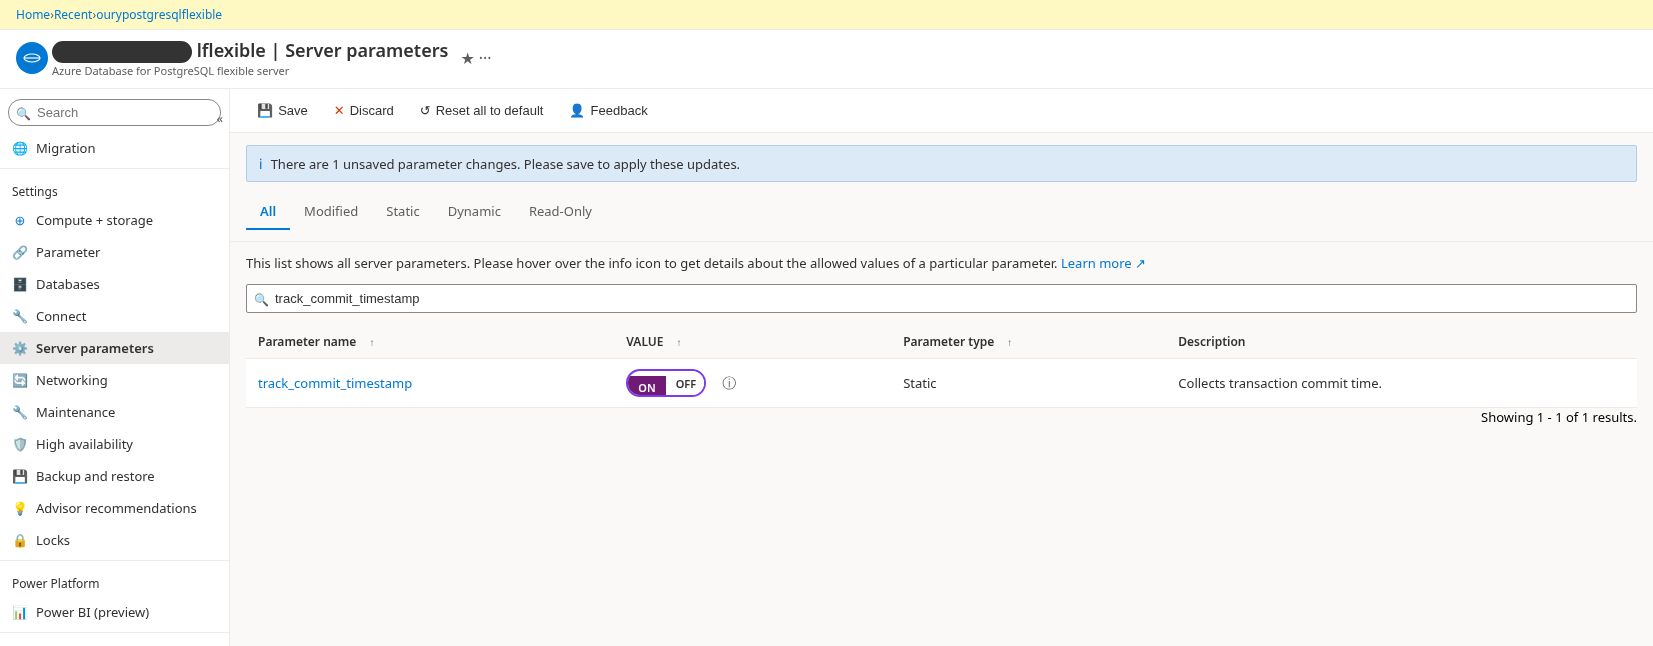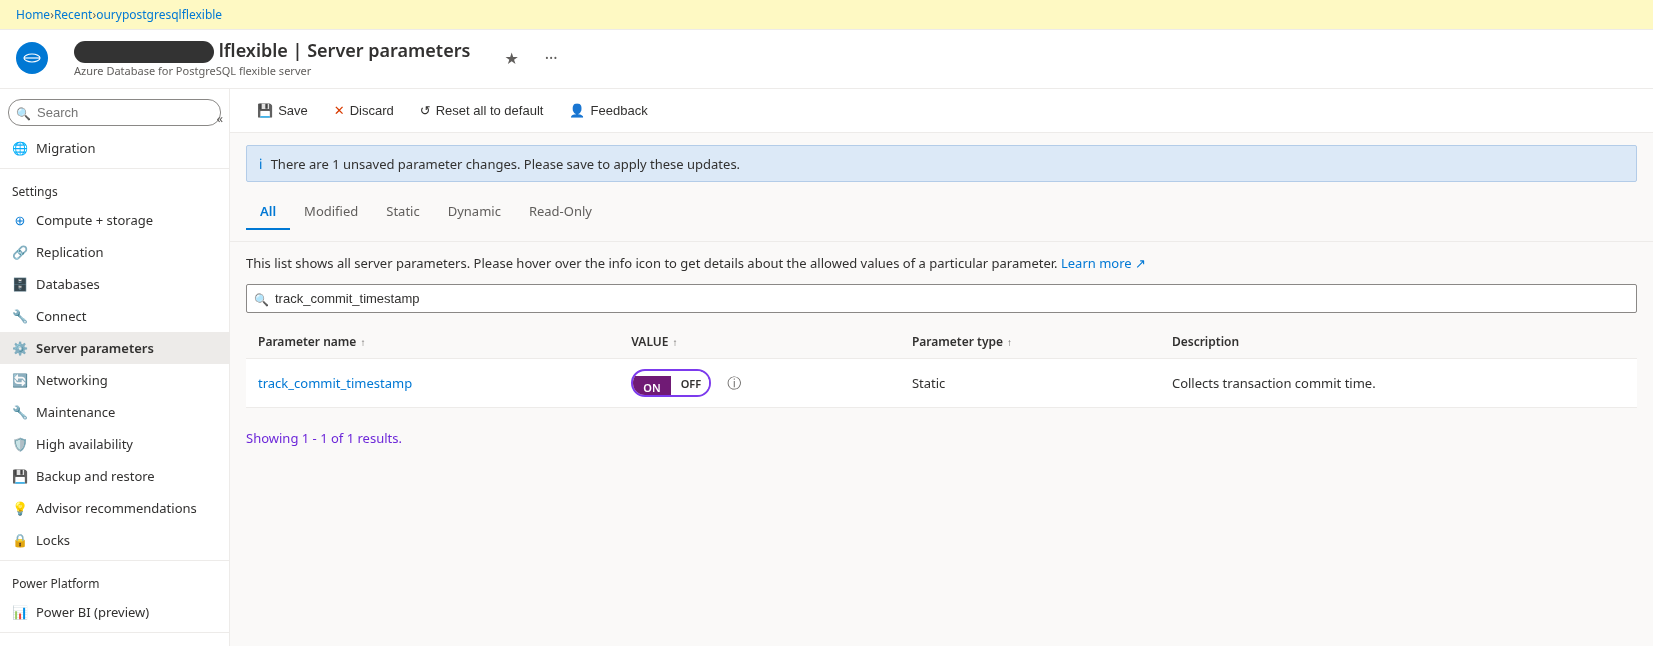--- a/index.html
+++ b/index.html
@@ -4,21 +4,21 @@
   <style>
     * { box-sizing: border-box; margin: 0; padding: 0; }
     body { font-family: 'Segoe UI', system-ui, sans-serif; font-size: 13px; color: #323130; background: #f3f2f1; display: flex; flex-direction: column; height: 646px; overflow: hidden; }
 
     
     .breadcrumb { padding: 6px 16px; font-size: 12px; color: #605e5c; background: #fef9c3; border-bottom: 1px solid #edebe9; display: flex; align-items: center; }
     .breadcrumb a { color: #0078d4; text-decoration: none; }
     .breadcrumb-sep { color: #605e5c; }
 
     
-    .page-header { background: #fff; padding: 8px 16px 10px; border-bottom: 1px solid #edebe9; display: flex; align-items: center; gap: 26px; }
+    .page-header { background: #fff; padding: 8px 16px 10px; border-bottom: 1px solid #edebe9; display: flex; align-items: center; gap: 4px; }
     .page-header-icon { width: 32px; height: 32px; background: #0078d4; border-radius: 50%; display: flex; align-items: center; justify-content: center; color: white; font-size: 16px; flex-shrink: 0; }
     .page-header-text h1 { font-size: 18px; font-weight: 600; color: #323130; }
     .page-header-text p { font-size: 11px; color: #605e5c; }
     .header-star { color: #605e5c; font-size: 16px; cursor: pointer; margin-left: 8px; }
     .header-ellipsis { color: #605e5c; font-size: 16px; cursor: pointer; }
 
     
     .layout { display: flex; flex: 1; overflow: hidden; }
 
     
@@ -59,31 +59,31 @@
 
     
     .param-search { position: relative; margin-bottom: 12px; }
     .param-search input { width: 100%; padding: 6px 8px 6px 28px; border: 1px solid #8a8886; border-radius: 2px; font-size: 13px; color: #323130; background: #fff; }
     .param-search-icon { position: absolute; left: 8px; top: 50%; transform: translateY(-50%); color: #605e5c; font-size: 12px; }
 
     
     .params-table { width: 100%; border-collapse: collapse; background: #fff; }
     .params-table th { padding: 8px 12px; text-align: left; font-weight: 600; font-size: 12px; color: #323130; border-bottom: 1px solid #edebe9; background: #faf9f8; }
     .params-table td { padding: 10px 12px; border-bottom: 1px solid #edebe9; font-size: 13px; }
-    .th-sort { display: inline-flex; align-items: center; gap: 4px; }
+    .th-sort { display: inline-flex; align-items: center; gap: 13px; }
     .sort-icon { font-size: 10px; color: #605e5c; }
     .toggle { display: flex; align-items: center; border-radius: 20px; overflow: hidden; border: 2px solid #7c3aed; width: 80px; height: 28px; cursor: pointer; }
     .toggle-on { background: #701a75; color: white; font-size: 11px; font-weight: 600; padding: 0 10px; height: 100%; display: flex; align-items: center; flex: 1; justify-content: center; margin-top: 9px; }
     .toggle-off { background: white; color: #323130; font-size: 11px; font-weight: 600; padding: 0 10px; height: 100%; display: flex; align-items: center; flex: 1; justify-content: center; }
 
     .param-link { color: #0078d4; text-decoration: none; cursor: pointer; }
 
     .info-circle { color: #605e5c; font-size: 14px; cursor: pointer; margin-left: 8px; }
 
-    .results-text { font-size: 13px; color: #6d28d9; margin-top: 21px; }
+    .results-text { font-size: 13px; color: #000000; margin-top: 0; text-align: right; }
 
     
     ::-webkit-scrollbar { width: 6px; }
     ::-webkit-scrollbar-track { background: #f3f2f1; }
     ::-webkit-scrollbar-thumb { background: #c8c6c4; border-radius: 3px; }
 
     
     .redacted-block { background: #333; border-radius: 12px; width: 140px; height: 22px; display: inline-block; vertical-align: middle; }
   </style>
 </head>
@@ -134,21 +134,21 @@
 
     <hr class="sidebar-divider">
     <div class="sidebar-section">Settings</div>
 
     <div class="sidebar-item">
       <span class="sidebar-item-icon" style="color:#0078d4;">⊕</span>
       <span>Compute + storage</span>
     </div>
     <div class="sidebar-item">
       <span class="sidebar-item-icon" style="color:#0078d4;">🔗</span>
-      <span>Replication</span>
+      <span>Parameter</span>
     </div>
     <div class="sidebar-item">
       <span class="sidebar-item-icon" style="color:#0078d4;">🗄️</span>
       <span>Databases</span>
     </div>
     <div class="sidebar-item">
       <span class="sidebar-item-icon" style="color:#605e5c;">🔧</span>
       <span>Connect</span>
     </div>
     <div class="sidebar-item active">

